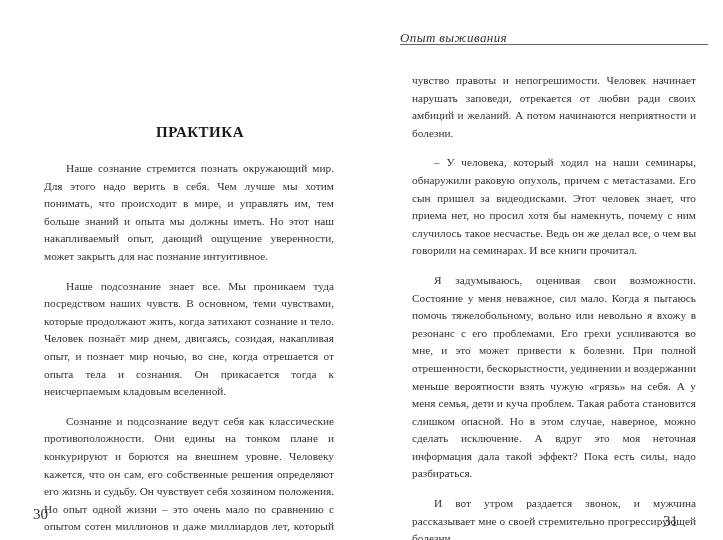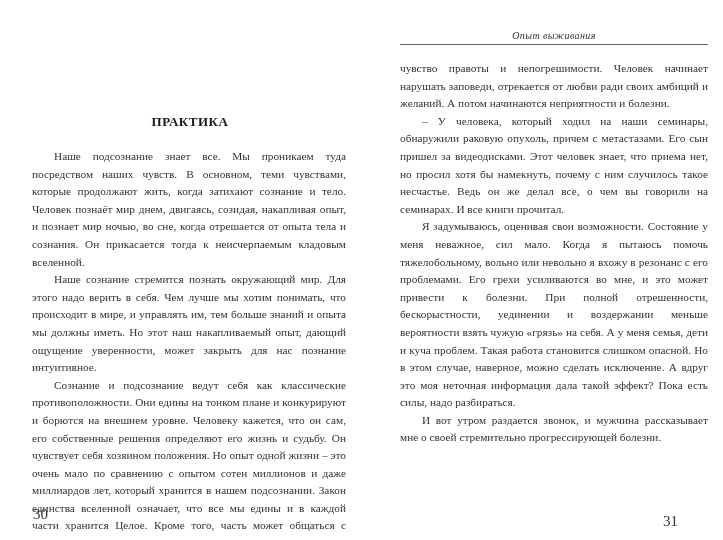--- a/index.html
+++ b/index.html
@@ -2,44 +2,44 @@
 <html><head>
   <meta charset="utf-8">
   <style>
     html, body { margin: 0; padding: 0; background: #ffffff; }
     body { width: 723px; height: 540px; position: relative; overflow: hidden;
            font-family: "Liberation Serif", "DejaVu Serif", serif; color: #2a2a2a; }
     .page { position: absolute; top: 0; height: 540px; }
     .page-left { left: 0; width: 361px; }
     .page-right { left: 362px; width: 361px; }
     .title { position: absolute; left: 30px; width: 320px; top: 114px; text-align: center;
-             font-size: 13px; font-weight: bold; letter-spacing: 0.5px; color: #1a1a1a; margin: 0; }
+             font-size: 15px; font-weight: bold; letter-spacing: 0.5px; color: #1a1a1a; margin: 10px; }
     .text { position: absolute; font-size: 11.3px; line-height: 17.6px; text-align: justify;
             color: #333; }
     .left-text { left: 32px; width: 314px; top: 148px; }
     .right-text { left: 400px; width: 308px; top: 60px; }
-    .text p { margin: 0; text-indent: 22px; }
+    .text p { margin: 12px; text-indent: 22px; }
     .text p.noindent { text-indent: 0; }
     .text p.gap { margin-top: 17px; }
-    .header { position: absolute; left: 400px; width: 308px; top: 30px; text-align: center;
-              font-style: italic; font-size: 10px; color: #333; letter-spacing: 0.4px; }
+    .header { position: absolute; left: 400px; width: 308px; top: 30px; 
+              font-style: italic; font-size: 13px; color: #333; letter-spacing: 0.4px; }
     .header-rule { position: absolute; left: 400px; width: 308px; top: 44px; height: 1px;
                    background: #666; }
     .page-num { position: absolute; top: 506px; font-size: 15px; color: #333; }
     .pn-left { left: 33px; }
     .pn-right { left: 663px; margin-top: 7px; }
   </style>
 </head>
 <body>
 
 <div class="page page-left">
   <h1 class="title">ПРАКТИКА</h1>
   <div class="text left-text">
+    <p>Наше сознание стремится познать окружающий мир. Для этого надо верить в себя. Чем лучше мы хотим понимать, что происходит в мире, и управлять им, тем больше знаний и опыта мы должны иметь. Но этот наш накапливаемый опыт, дающий ощущение уверенности, может закрыть для нас познание интуитивное.</p>
     <p>Наше подсознание знает все. Мы проникаем туда посредством наших чувств. В основном, теми чувствами, которые продолжают жить, когда затихают сознание и тело. Человек познаёт мир днем, двигаясь, созидая, накапливая опыт, и познает мир ночью, во сне, когда отрешается от опыта тела и сознания. Он прикасается тогда к неисчерпаемым кладовым вселенной.</p>
-    <p>Наше сознание стремится познать окружающий мир. Для этого надо верить в себя. Чем лучше мы хотим понимать, что происходит в мире, и управлять им, тем больше знаний и опыта мы должны иметь. Но этот наш накапливаемый опыт, дающий ощущение уверенности, может закрыть для нас познание интуитивное.</p>
     <p>Сознание и подсознание ведут себя как классические противоположности. Они едины на тонком плане и конкурируют и борются на внешнем уровне. Человеку кажется, что он сам, его собственные решения определяют его жизнь и судьбу. Он чувствует себя хозяином положения. Но опыт одной жизни – это очень мало по сравнению с опытом сотен миллионов и даже миллиардов лет, который хранится в нашем подсознании. Закон единства вселенной означает, что все мы едины и в каждой части хранится Целое. Кроме того, часть может общаться с Целым на равных, – с некоторыми поправками, разумеется.</p>
 
   </div>
   <div class="page-num pn-left">30</div>
 </div>
 
 <div class="page page-right"></div>
 <div class="header">Опыт выживания</div>
 <div class="header-rule"></div>
 <div class="text right-text">

